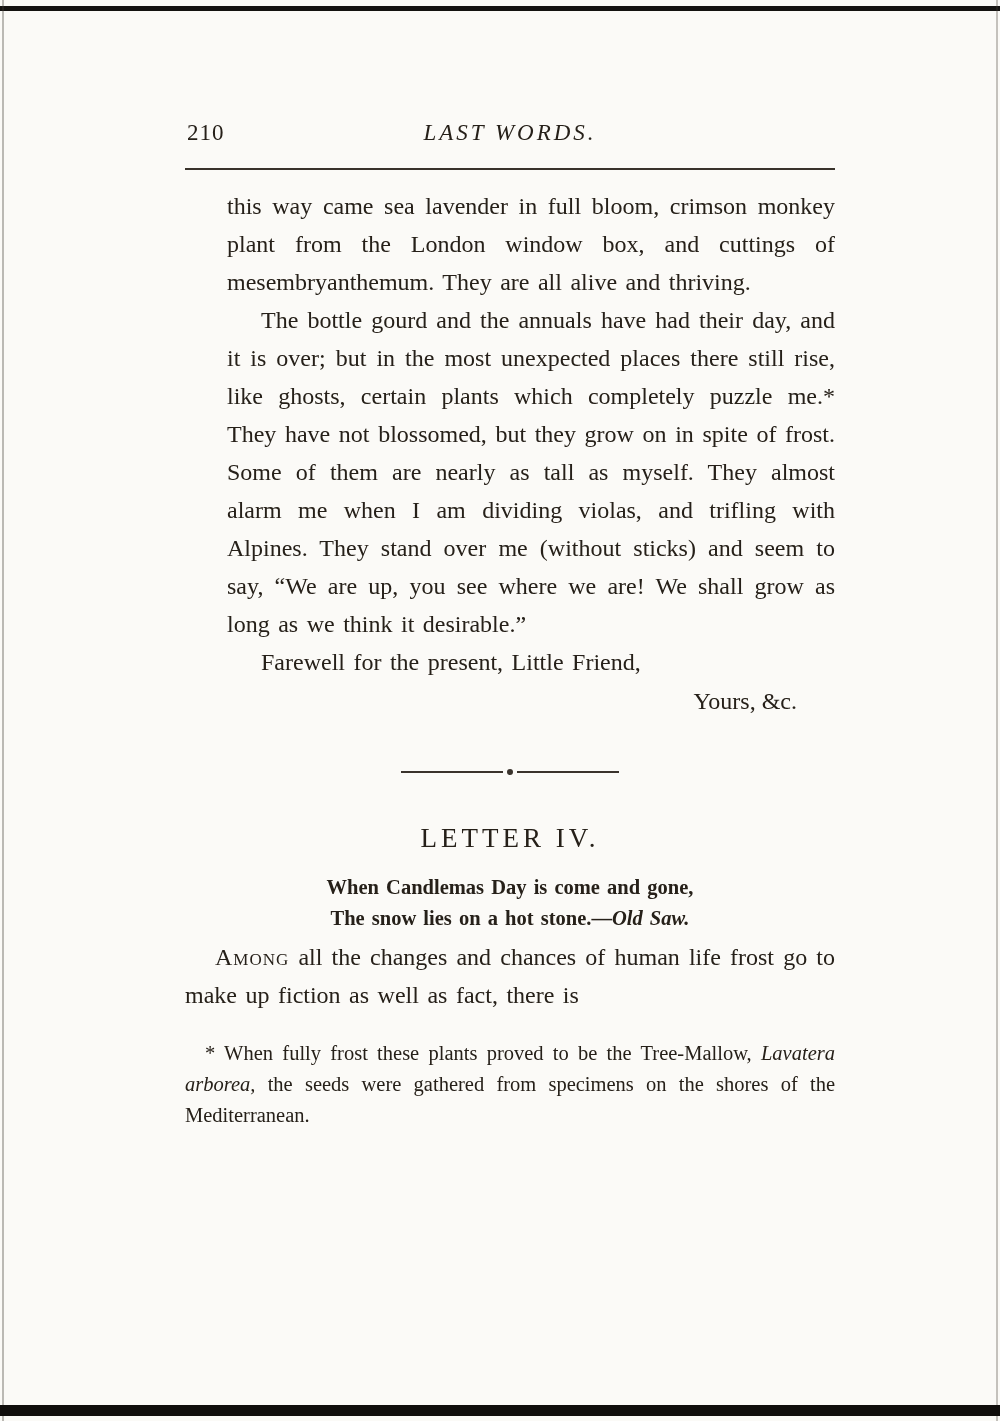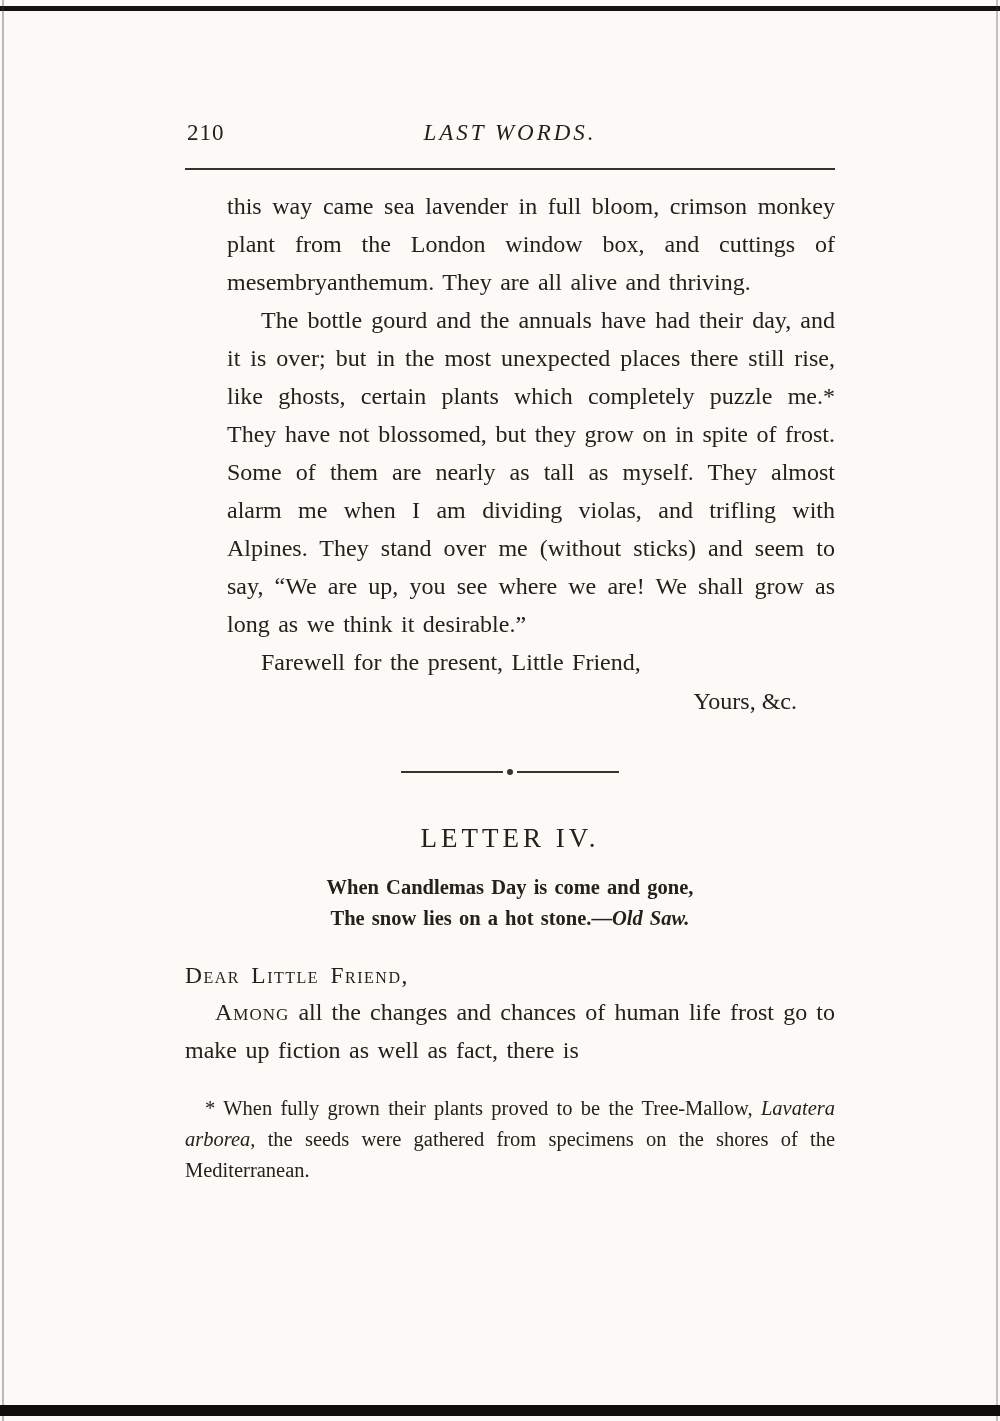--- a/index.html
+++ b/index.html
@@ -158,21 +158,20 @@
     <span class="line"></span>
   </div>
 
   <div class="letter-heading">LETTER IV.</div>
 
   <div class="epigraph">
     <div>When Candlemas Day is come and gone,</div>
     <div><span>The snow lies on a hot stone.—</span><span class="source">Old Saw.</span></div>
   </div>
 
-  <div class="salutation">Dear Little Friend,</div>
 
   <p class="opening"><span class="smallcaps">Among</span><span> all the changes and chances of human life frost go to make up fiction as well as fact, there is</span></p>
 
-  <p class="footnote"><span>* When fully grown their plants proved to be the Tree-Mallow, </span><span class="italic">Lavatera arborea,</span><span> the seeds were gathered from specimens on the shores of the Mediterranean.</span></p>
+  <p class="footnote"><span>* When fully frost these plants proved to be the Tree-Mallow, </span><span class="italic">Lavatera arborea,</span><span> the seeds were gathered from specimens on the shores of the Mediterranean.</span></p>
 
 </div>
 
 <div class="edge-bottom"></div>
 
 </body></html>

